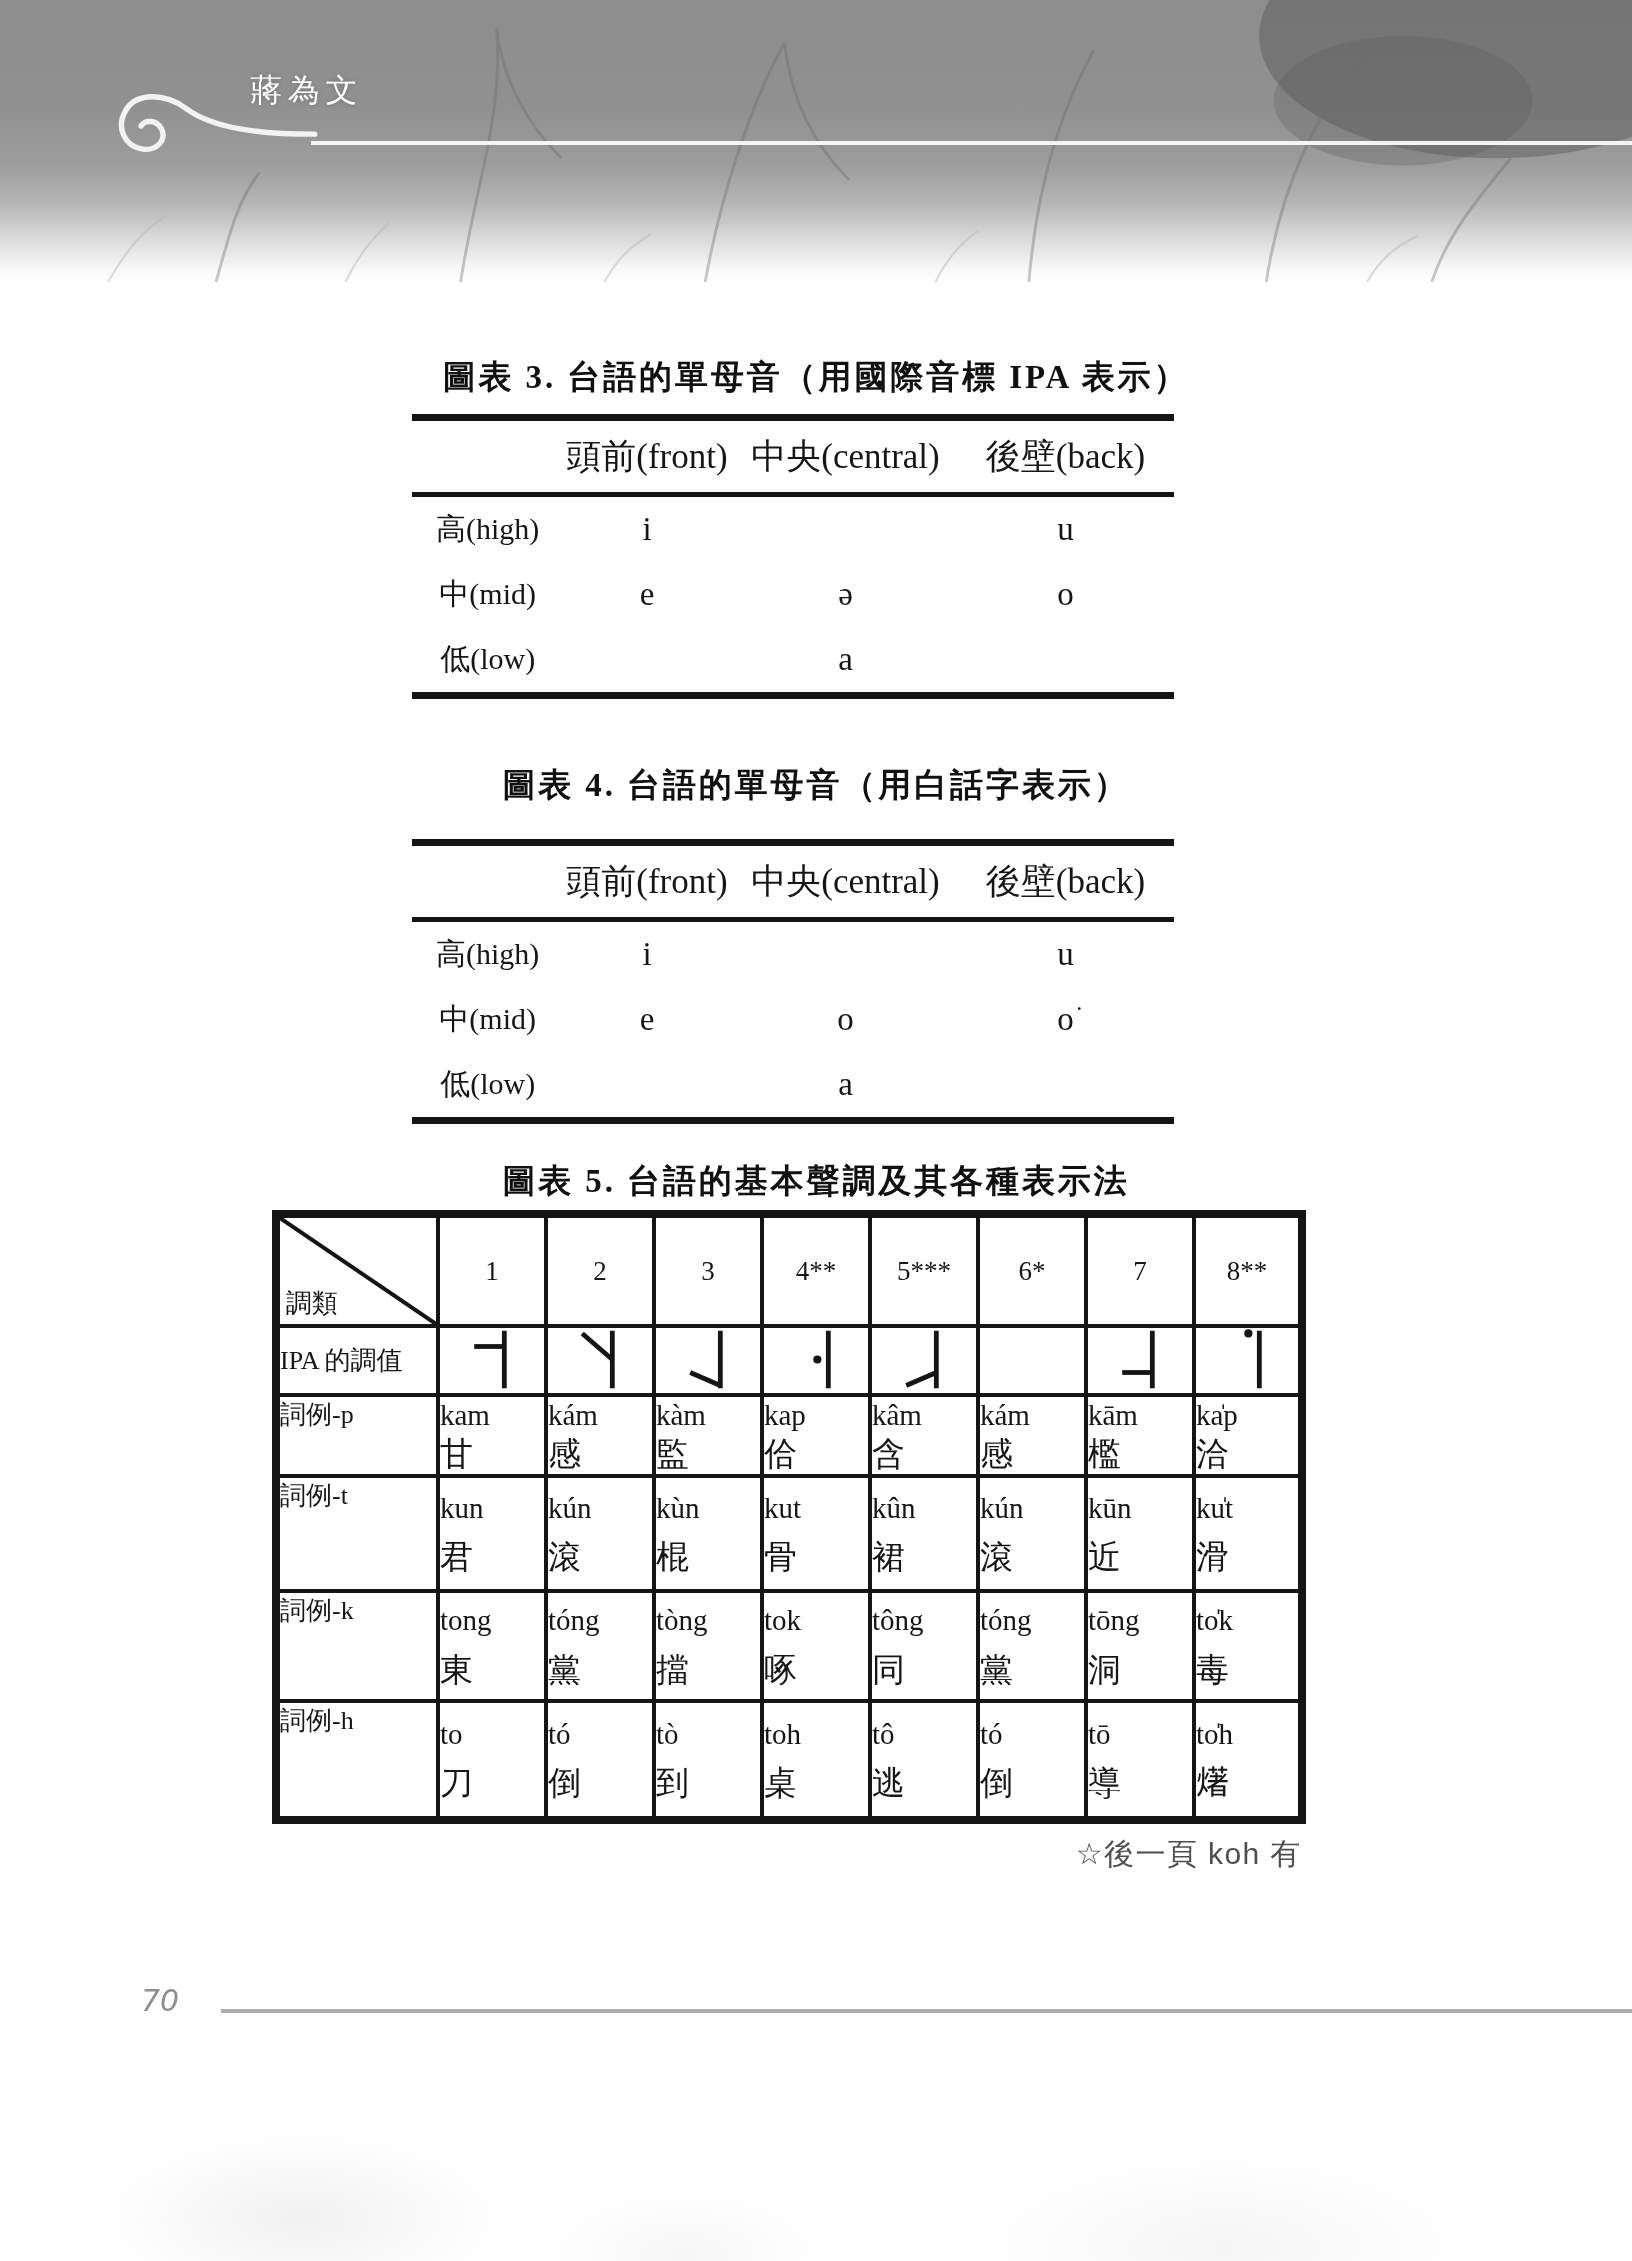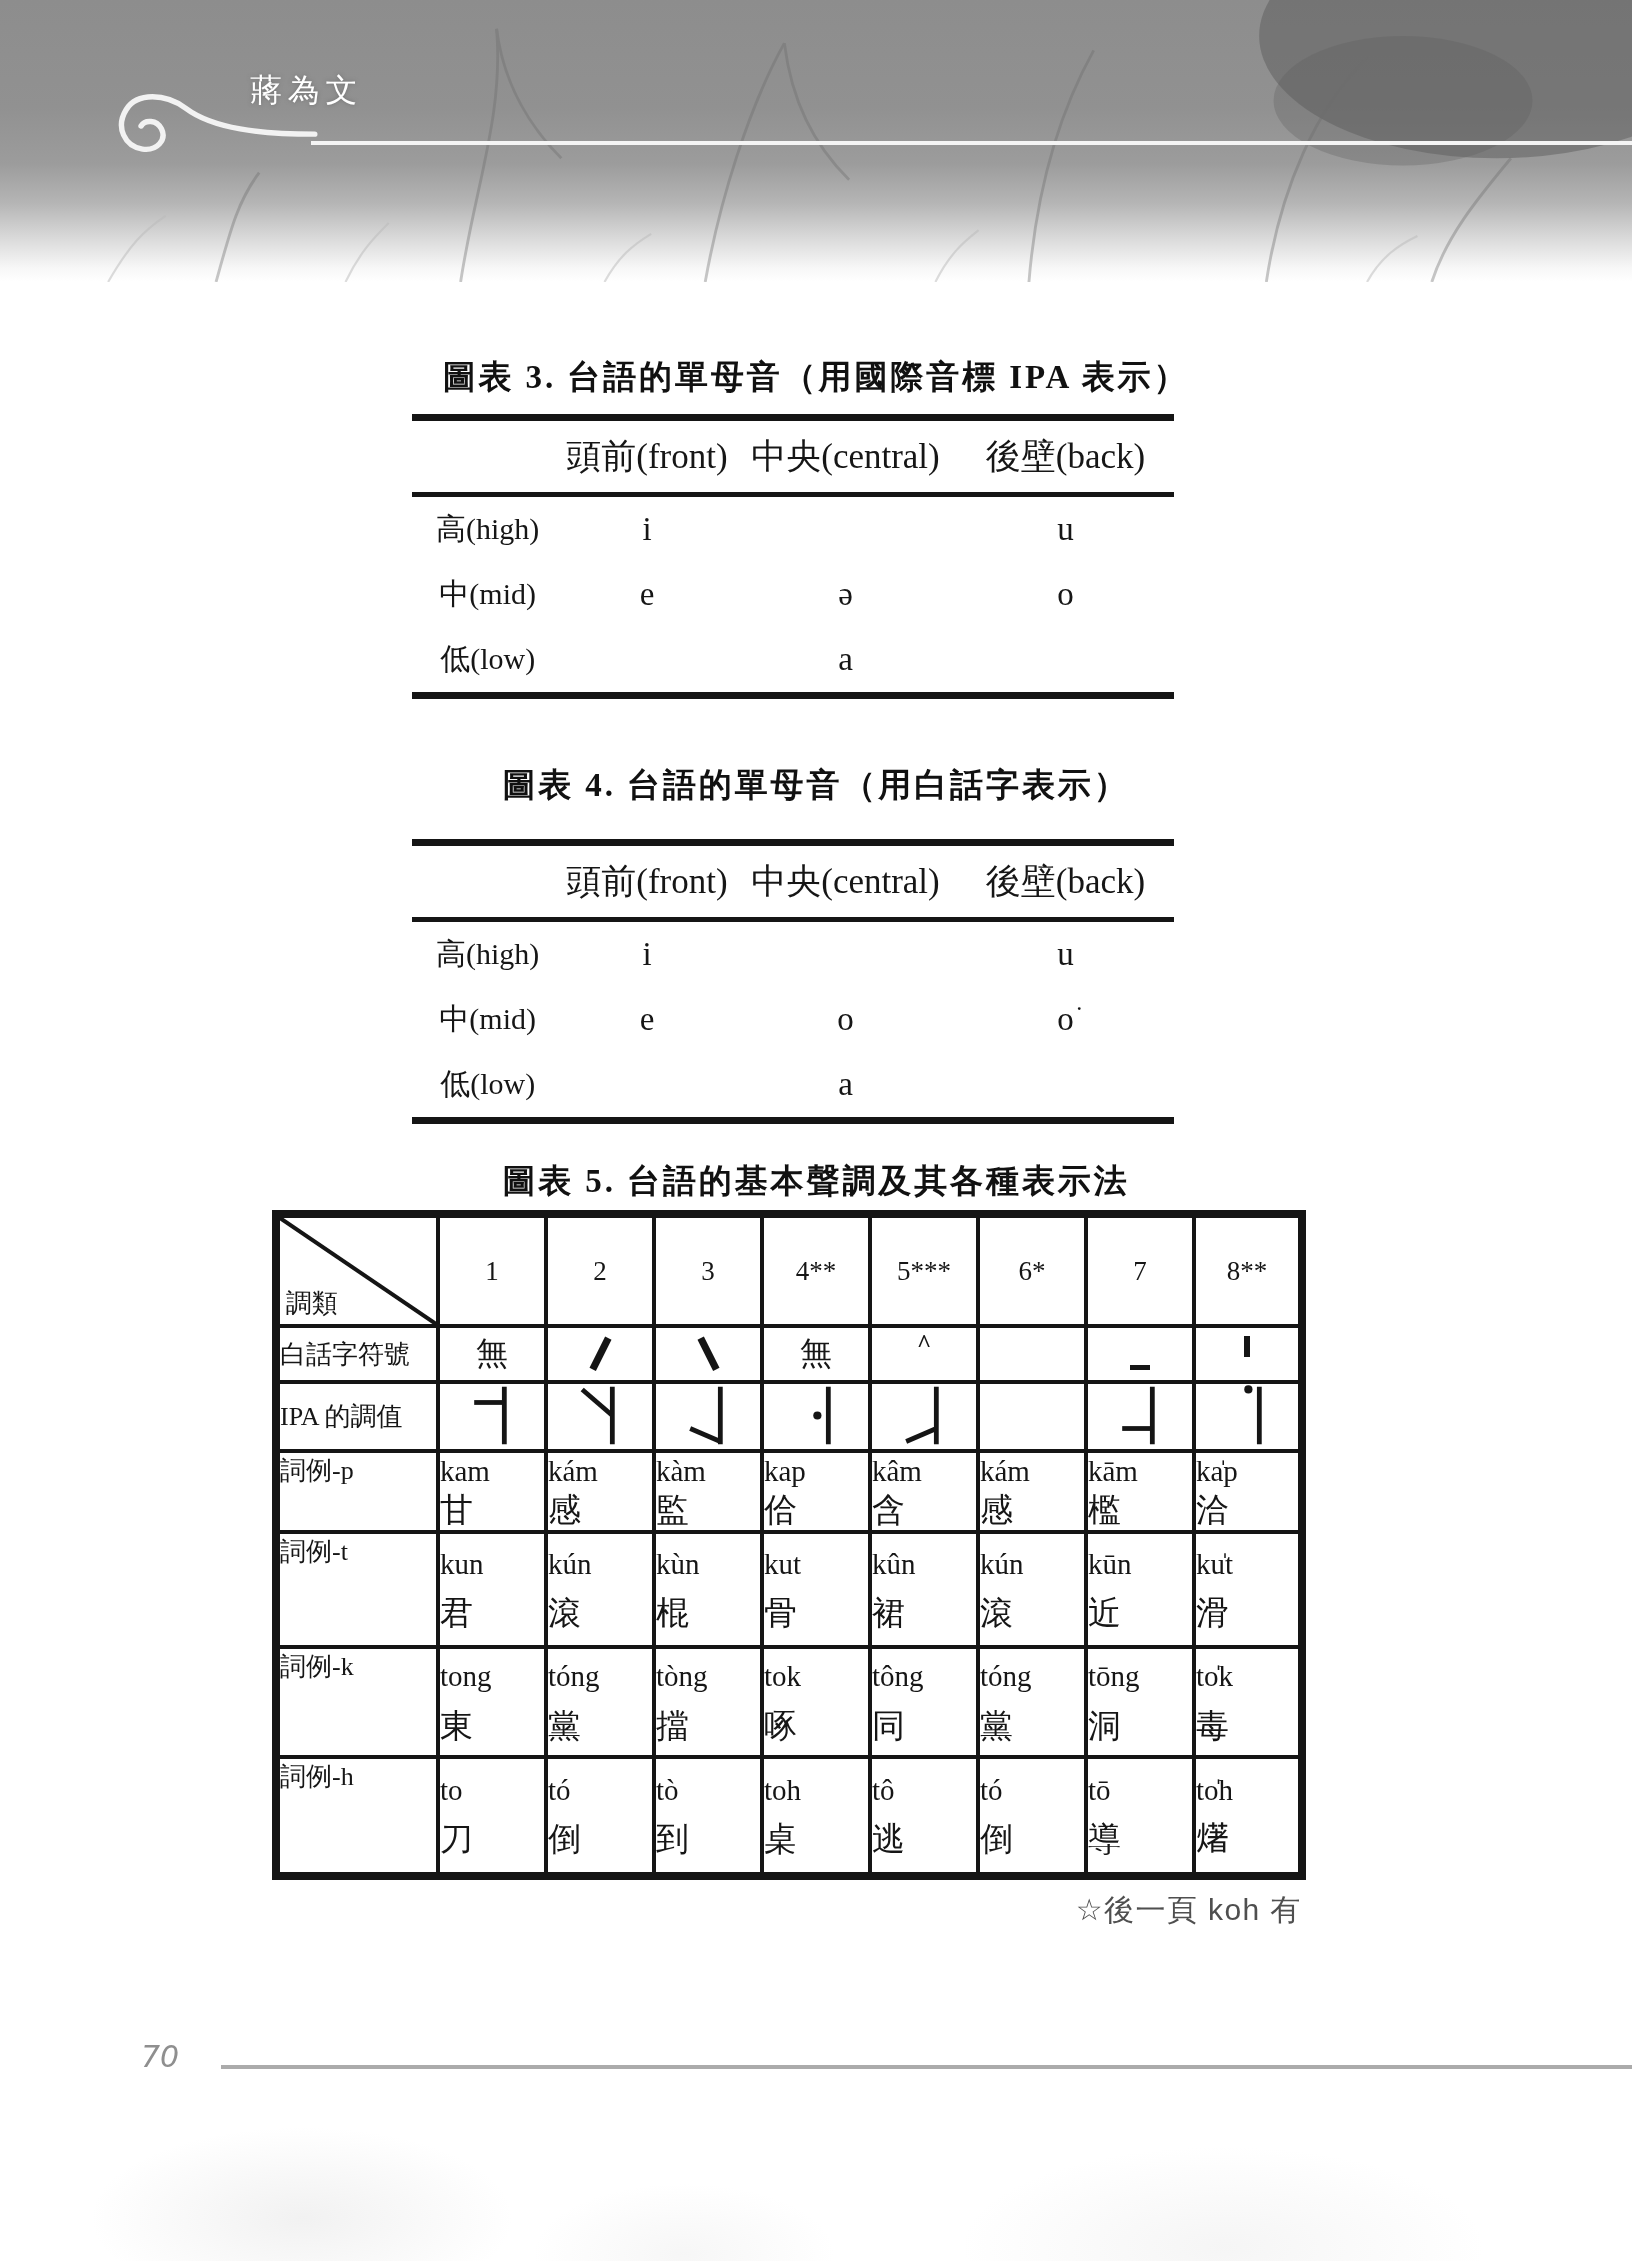--- a/index.html
+++ b/index.html
@@ -224,41 +224,20 @@
     </td>
     <th class="tone-num">1</th>
     <th class="tone-num">2</th>
     <th class="tone-num">3</th>
     <th class="tone-num">4**</th>
     <th class="tone-num">5***</th>
     <th class="tone-num">6*</th>
     <th class="tone-num">7</th>
     <th class="tone-num">8**</th>
   </tr>
-  <tr class="r-poj">
-    <td class="lab">白話字符號</td>
-    <td class="mark-cell"><span class="mk-wu">無</span></td>
-    <td class="mark-cell"><svg class="mk-svg" viewBox="0 0 54 66">
-              <path d="M16 54 L38 10" stroke="#151515" stroke-width="10" fill="none"></path>
-            </svg></td>
-    <td class="mark-cell"><svg class="mk-svg" viewBox="0 0 54 66">
-              <path d="M16 10 L38 54" stroke="#151515" stroke-width="10" fill="none"></path>
-            </svg></td>
-    <td class="mark-cell"><span class="mk-wu">無</span></td>
-    <td class="mark-cell">
-            <span class="mk-circ">^</span>
-          </td>
-    <td class="mark-cell"></td>
-    <td class="mark-cell">
-            <span class="mk-mac"></span>
-          </td>
-    <td class="mark-cell">
-            <span class="mk-vert"></span>
-          </td>
-  </tr>
   <tr class="r-ipa">
     <td class="lab">IPA 的調值</td>
     <td class="ipa-cell"><svg class="ipa-svg" viewBox="0 0 72 92" stroke="#151515" stroke-width="7" fill="none">
               <line x1="54" y1="4" x2="54" y2="88"></line>
               <line x1="10" y1="27" x2="54" y2="27"></line>
             </svg></td>
     <td class="ipa-cell"><svg class="ipa-svg" viewBox="0 0 72 92" stroke="#151515" stroke-width="7" fill="none">
               <line x1="54" y1="4" x2="54" y2="88"></line>
               <line x1="10" y1="8" x2="54" y2="46"></line>
             </svg></td>

